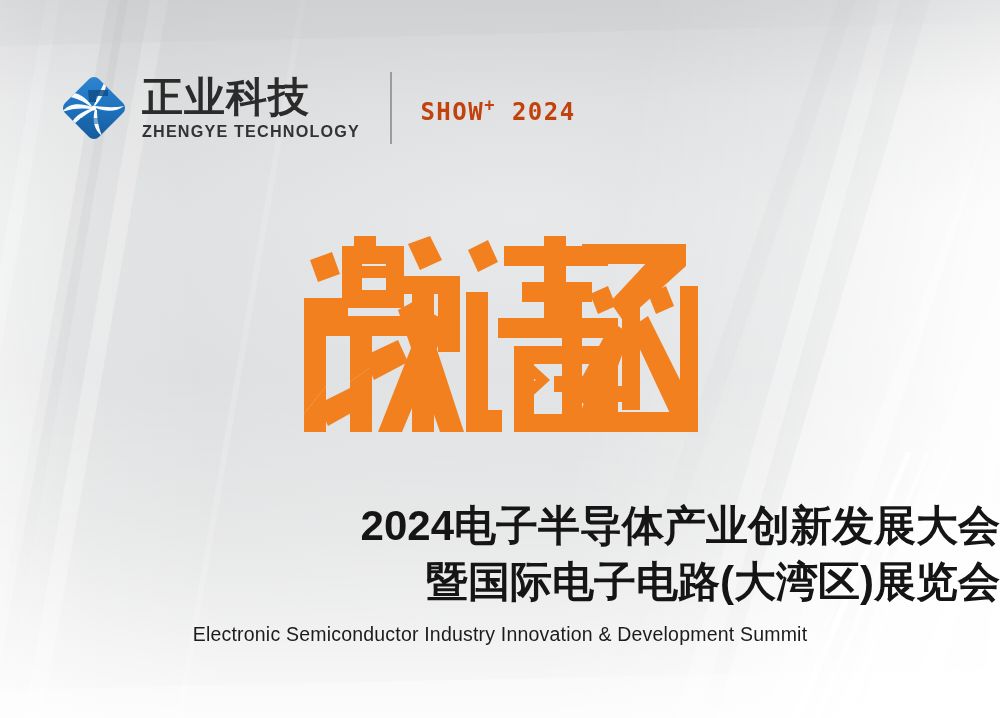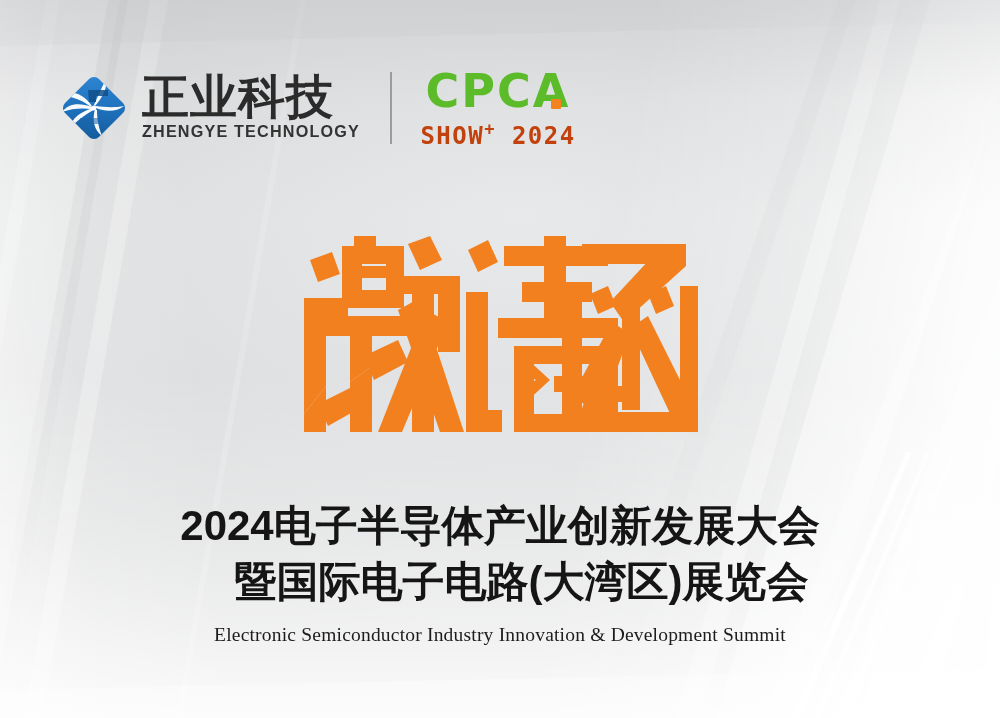--- a/index.html
+++ b/index.html
@@ -83,21 +83,21 @@
   .zy-mark svg { display: block; }
 
   .zy-words {
     display: flex;
     flex-direction: column;
     justify-content: center;
     height: 72px;
   }
   .zy-cn {
     font-family: "Liberation Sans", "DejaVu Sans", sans-serif;
-    font-size: 47px;
+    font-size: 41px;
     line-height: 44px;
     font-weight: 700;
     color: #2b2b2b;
     letter-spacing: 1px;
     white-space: nowrap;
   }
   .zy-en {
     font-family: "Liberation Sans", "DejaVu Sans", sans-serif;
     font-size: 16.5px;
     line-height: 19px;
@@ -174,33 +174,34 @@
     right: 0;
     top: 500px;
     text-align: center;
   }
   .title-cn-1, .title-cn-2 {
     font-family: "Liberation Sans", "DejaVu Sans", sans-serif;
     font-weight: 700;
     color: #151515;
     letter-spacing: 0px;
     white-space: nowrap;
+    text-align: right;
   }
   .title-cn-1 {
     font-size: 42px;
     line-height: 52px;
   }
   .title-cn-2 {
     font-size: 42px;
     line-height: 52px;
     margin-top: 4px;
     margin-left: 43px;
   }
   .title-en-1, .title-en-2 {
-    font-family: Liberation Serif, serif;
+    font-family: Liberation Sans, sans-serif;
     font-size: 19.5px;
     line-height: 29px;
     font-weight: 400;
     color: #1c1c1c;
     white-space: nowrap;
   }
   .title-en-1 { margin-top: 12px; letter-spacing: 0.2px; }
   .title-en-2 { letter-spacing: 0.2px; }
 
   .en-justify {
@@ -300,24 +301,20 @@
     </div>
 
     <div class="zy-words">
       <div class="zy-cn">正业科技</div>
       <div class="zy-en">ZHENGYE TECHNOLOGY</div>
     </div>
 
     <div class="logo-divider"></div>
 
     <div class="cpca-block">
-      <div class="cpca-main">
-        <span>CPCA</span>
-        <span class="cpca-dot"></span>
-      </div>
       <div class="cpca-sub">
         <span>SHOW</span><span class="plus">+</span>
         <span>2024</span>
       </div>
     </div>
   </div>
 
   <div class="hero" aria-label="邀请函">
     <svg width="396" height="196" viewBox="0 0 396 196" xmlns="http://www.w3.org/2000/svg">
       <g fill="#f3801e">

